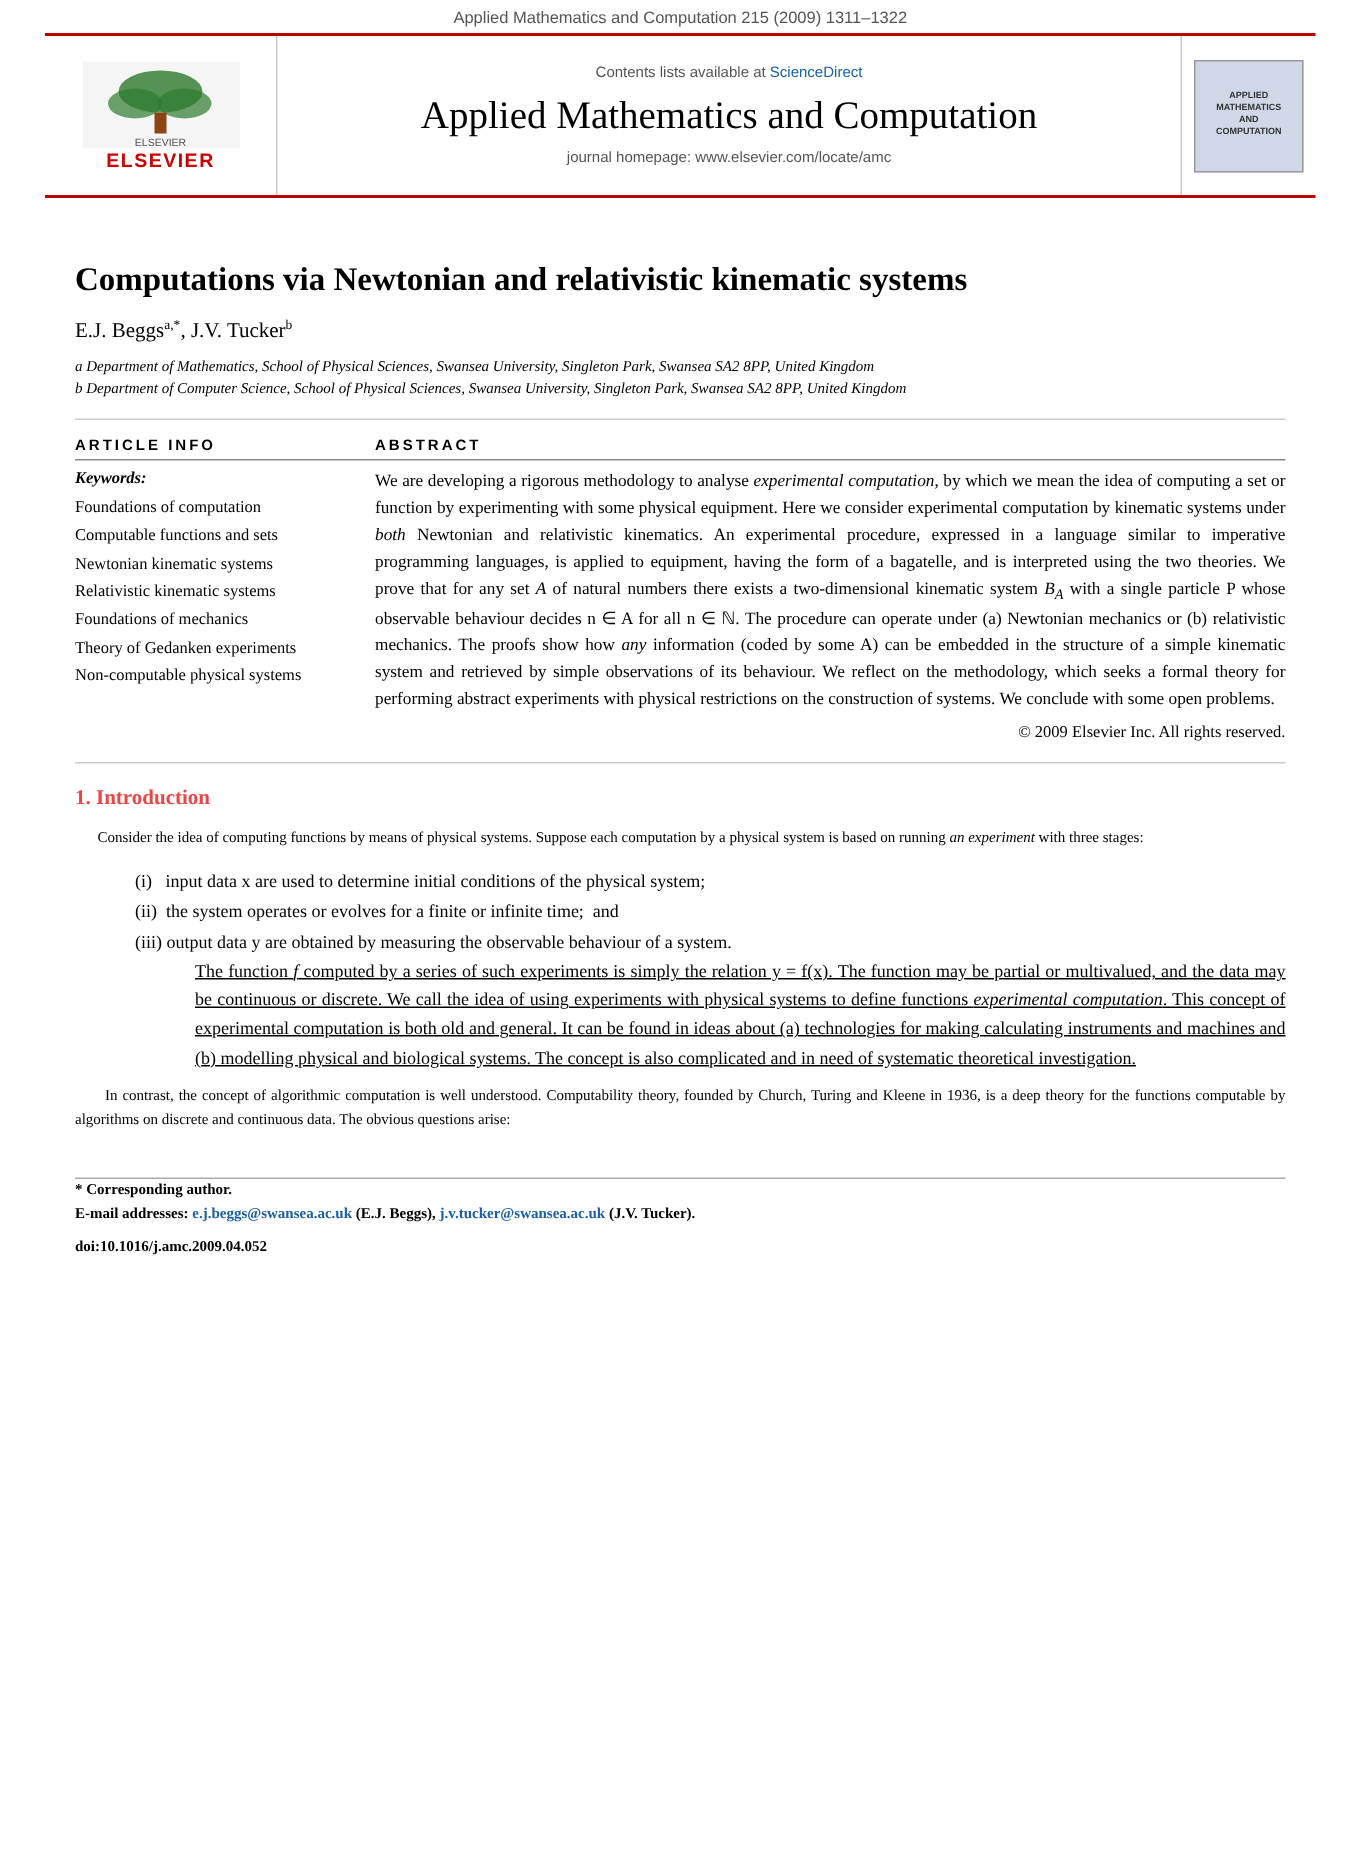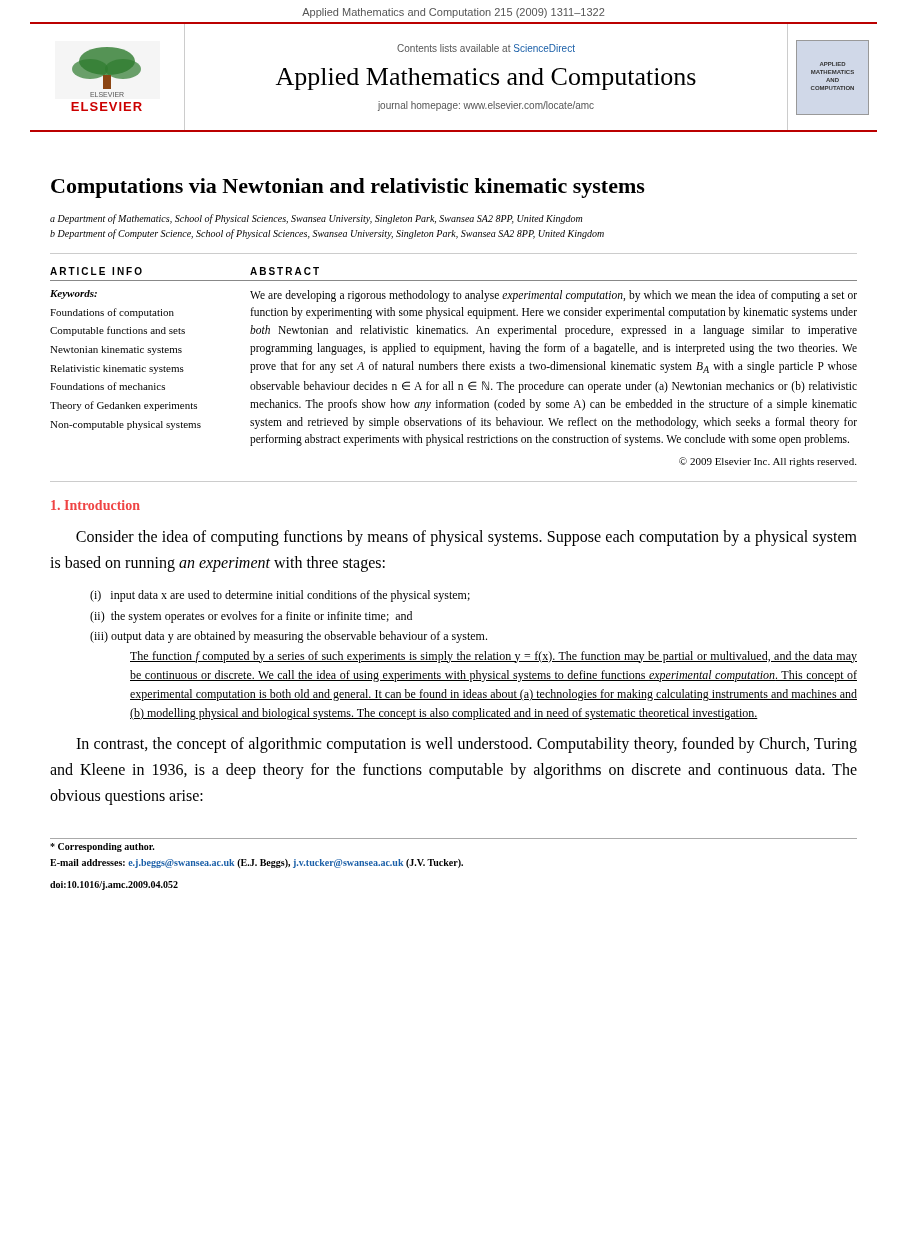--- a/index.html
+++ b/index.html
@@ -207,21 +207,21 @@
 
     
     .section-title {
       font-size: 14px;
       font-weight: bold;
       color: #ef4444;
       margin: 16px 0 10px;
     }
 
     .body-text {
-      font-size: 16px;
+      font-size: 10px;
       line-height: 1.6;
       text-align: justify;
       margin-bottom: 10px;
     }
     .body-text em {
       font-style: italic;
     }
 
     .indented-list {
       margin-left: 40px;
@@ -282,37 +282,40 @@
       </svg>
       <span class="elsevier-text">ELSEVIER</span>
     </div>
   </div>
 
   <div class="journal-header-center">
     <div class="science-direct-line">
       <span>Contents lists available at</span>
       <a class="science-direct-link">ScienceDirect</a>
     </div>
-    <div class="journal-title-big">Applied Mathematics and Computations</div>
+    <div class="journal-title-big">Applied Mathematics and Computation</div>
     <div class="journal-homepage">journal homepage: www.elsevier.com/locate/amc</div>
   </div>
 
   <div class="journal-header-right">
     <div class="journal-logo-small">
       <div style="font-size:6px; line-height:1.3; font-family:Arial; font-weight:bold; text-align:center; color:#333;">
         APPLIED<br>MATHEMATICS<br>AND<br>COMPUTATION
       </div>
     </div>
   </div>
 </div>
 
 <div class="main-content">
 
   <div class="paper-title">Computations via Newtonian and relativistic kinematic systems</div>
 
+  <div class="authors">
+    <span>E.J. Beggs</span><sup class="author-super">a,*</sup><span>, J.V. Tucker</span><sup class="author-super">b</sup>
+  </div>
 
   <div class="affiliations">
     <div>a Department of Mathematics, School of Physical Sciences, Swansea University, Singleton Park, Swansea SA2 8PP, United Kingdom</div>
     <div>b Department of Computer Science, School of Physical Sciences, Swansea University, Singleton Park, Swansea SA2 8PP, United Kingdom</div>
   </div>
 
   <hr class="divider-line">
 
   <div class="two-col">
     <div class="col-left">

